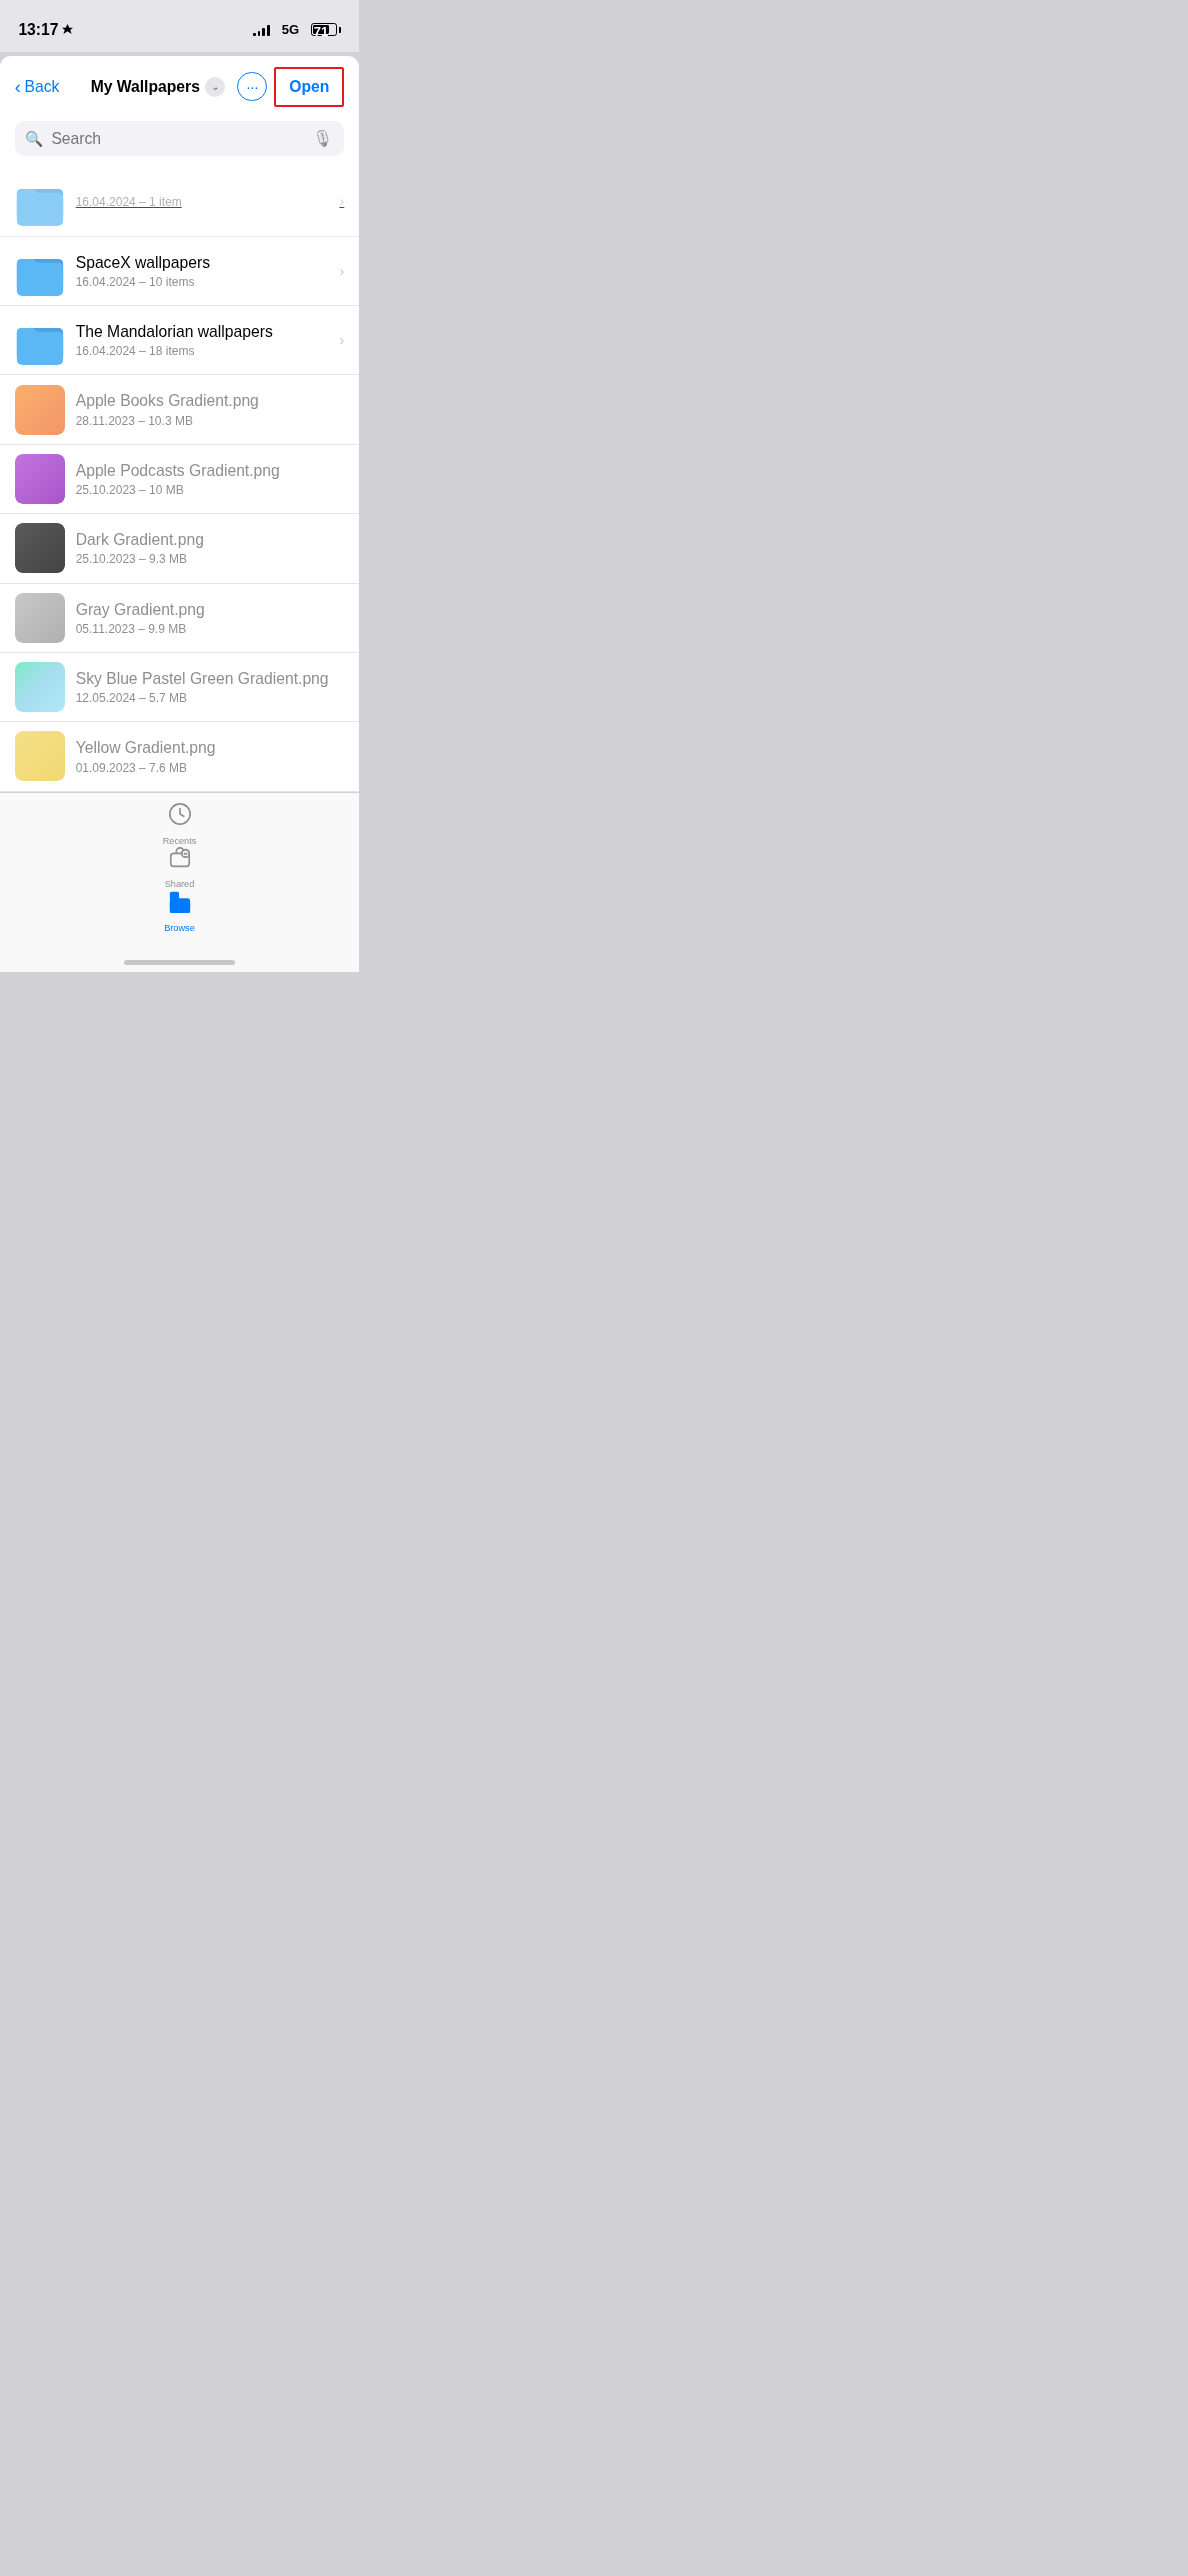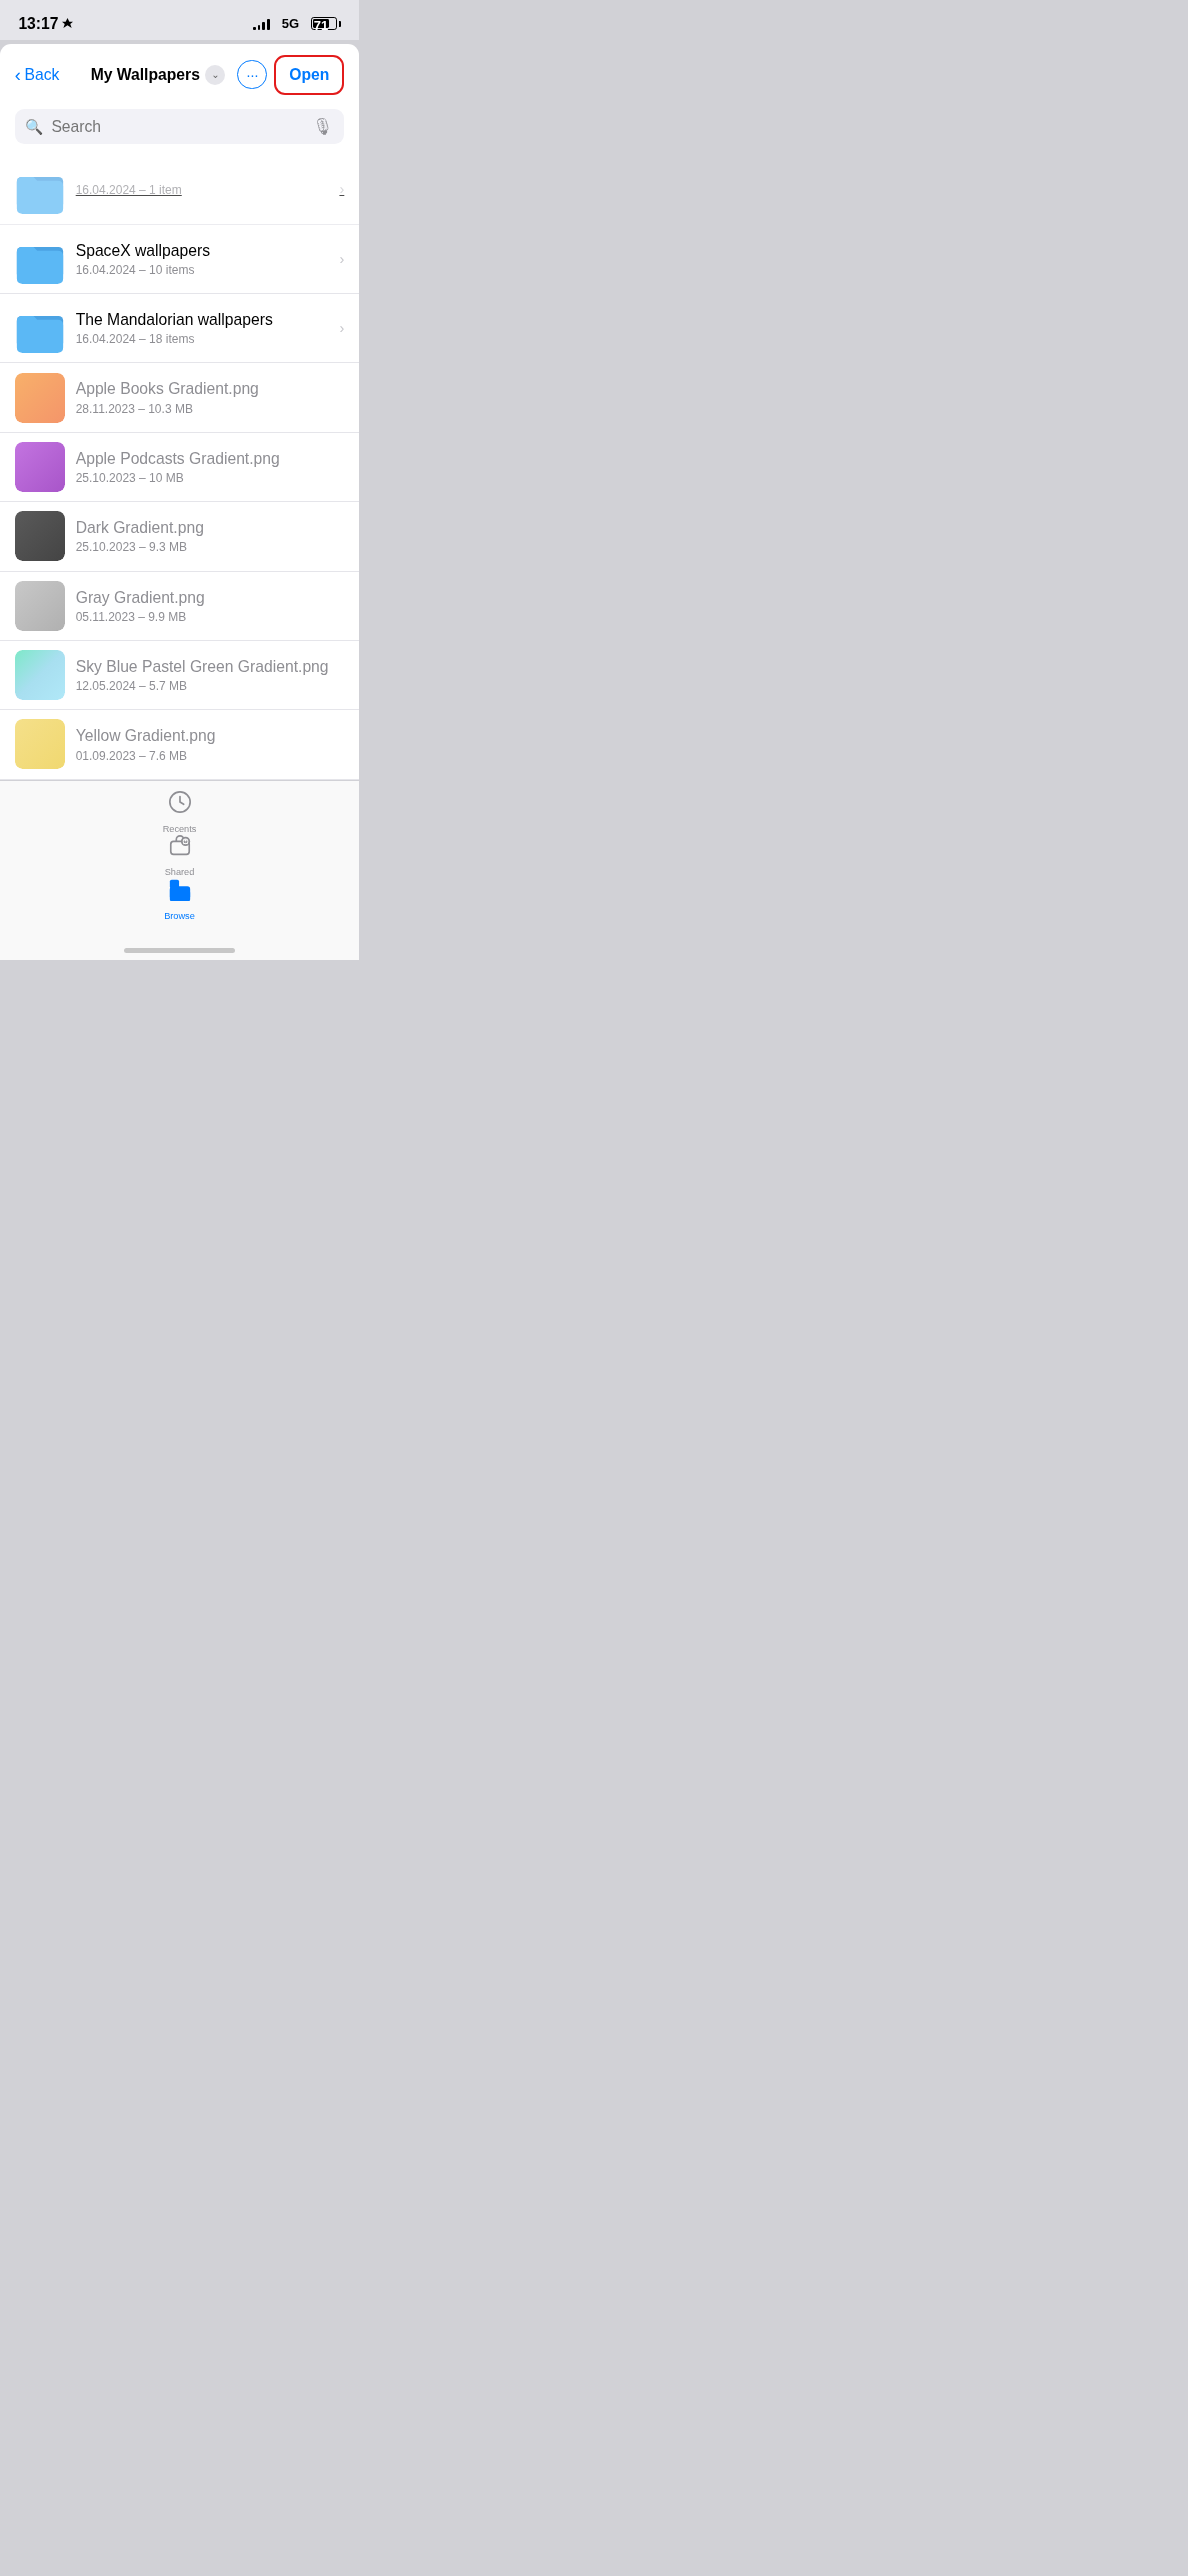--- a/index.html
+++ b/index.html
@@ -12,21 +12,21 @@
       overflow-x: hidden;
     }
 
     
     .status-bar {
       background: #e5e5ea;
       display: flex;
       justify-content: space-between;
       align-items: center;
       padding: 13px 18.4px 5.5px 18.4px;
-      height: 40px;
+      height: 52px;
     }
     .status-time {
       font-size: 15.7px;
       font-weight: 600;
       color: #000;
       display: flex;
       align-items: center;
       gap: 3.7px;
     }
     .status-right {
@@ -163,21 +163,21 @@
       justify-content: center;
       cursor: pointer;
     }
     .nav-more-dots {
       color: #007aff;
       font-size: 14.7px;
       letter-spacing: -0.9px;
     }
     .nav-open-btn {
       border: 2.3px solid #e31b1b;
-      border-radius: 11px;
+      border-radius: 2px;
       padding: 9px 13px;
       color: #007aff;
       font-size: 15.7px;
       font-weight: 600;
       cursor: pointer;
       background: #fff;
     }
 
     
     .search-bar-container {

